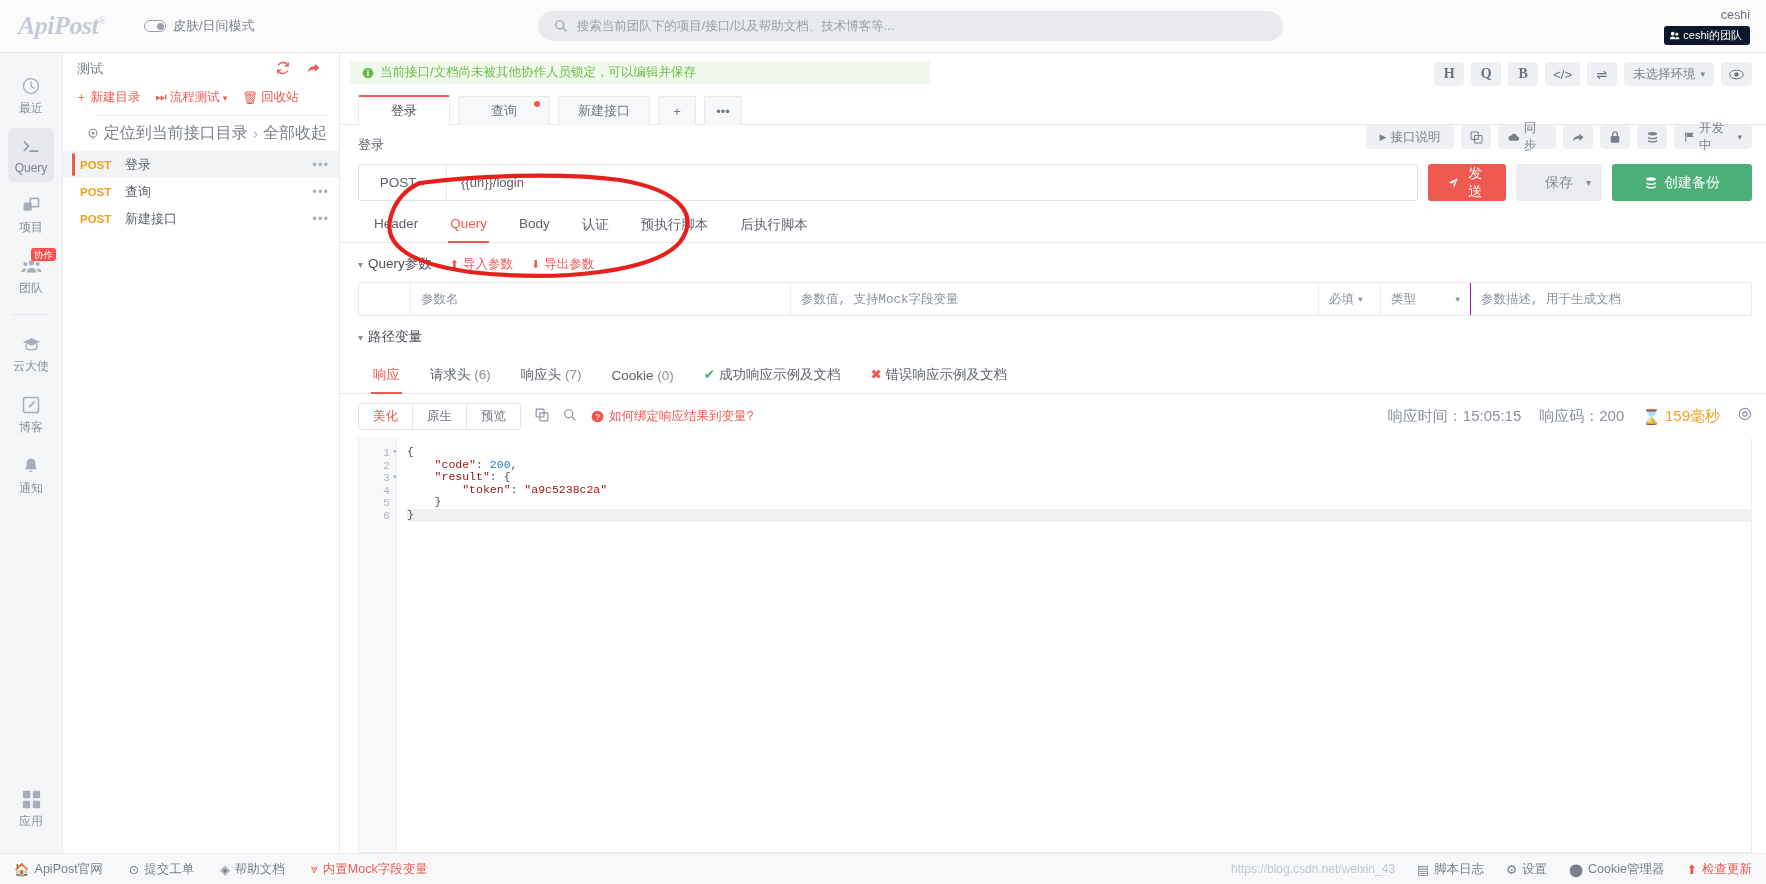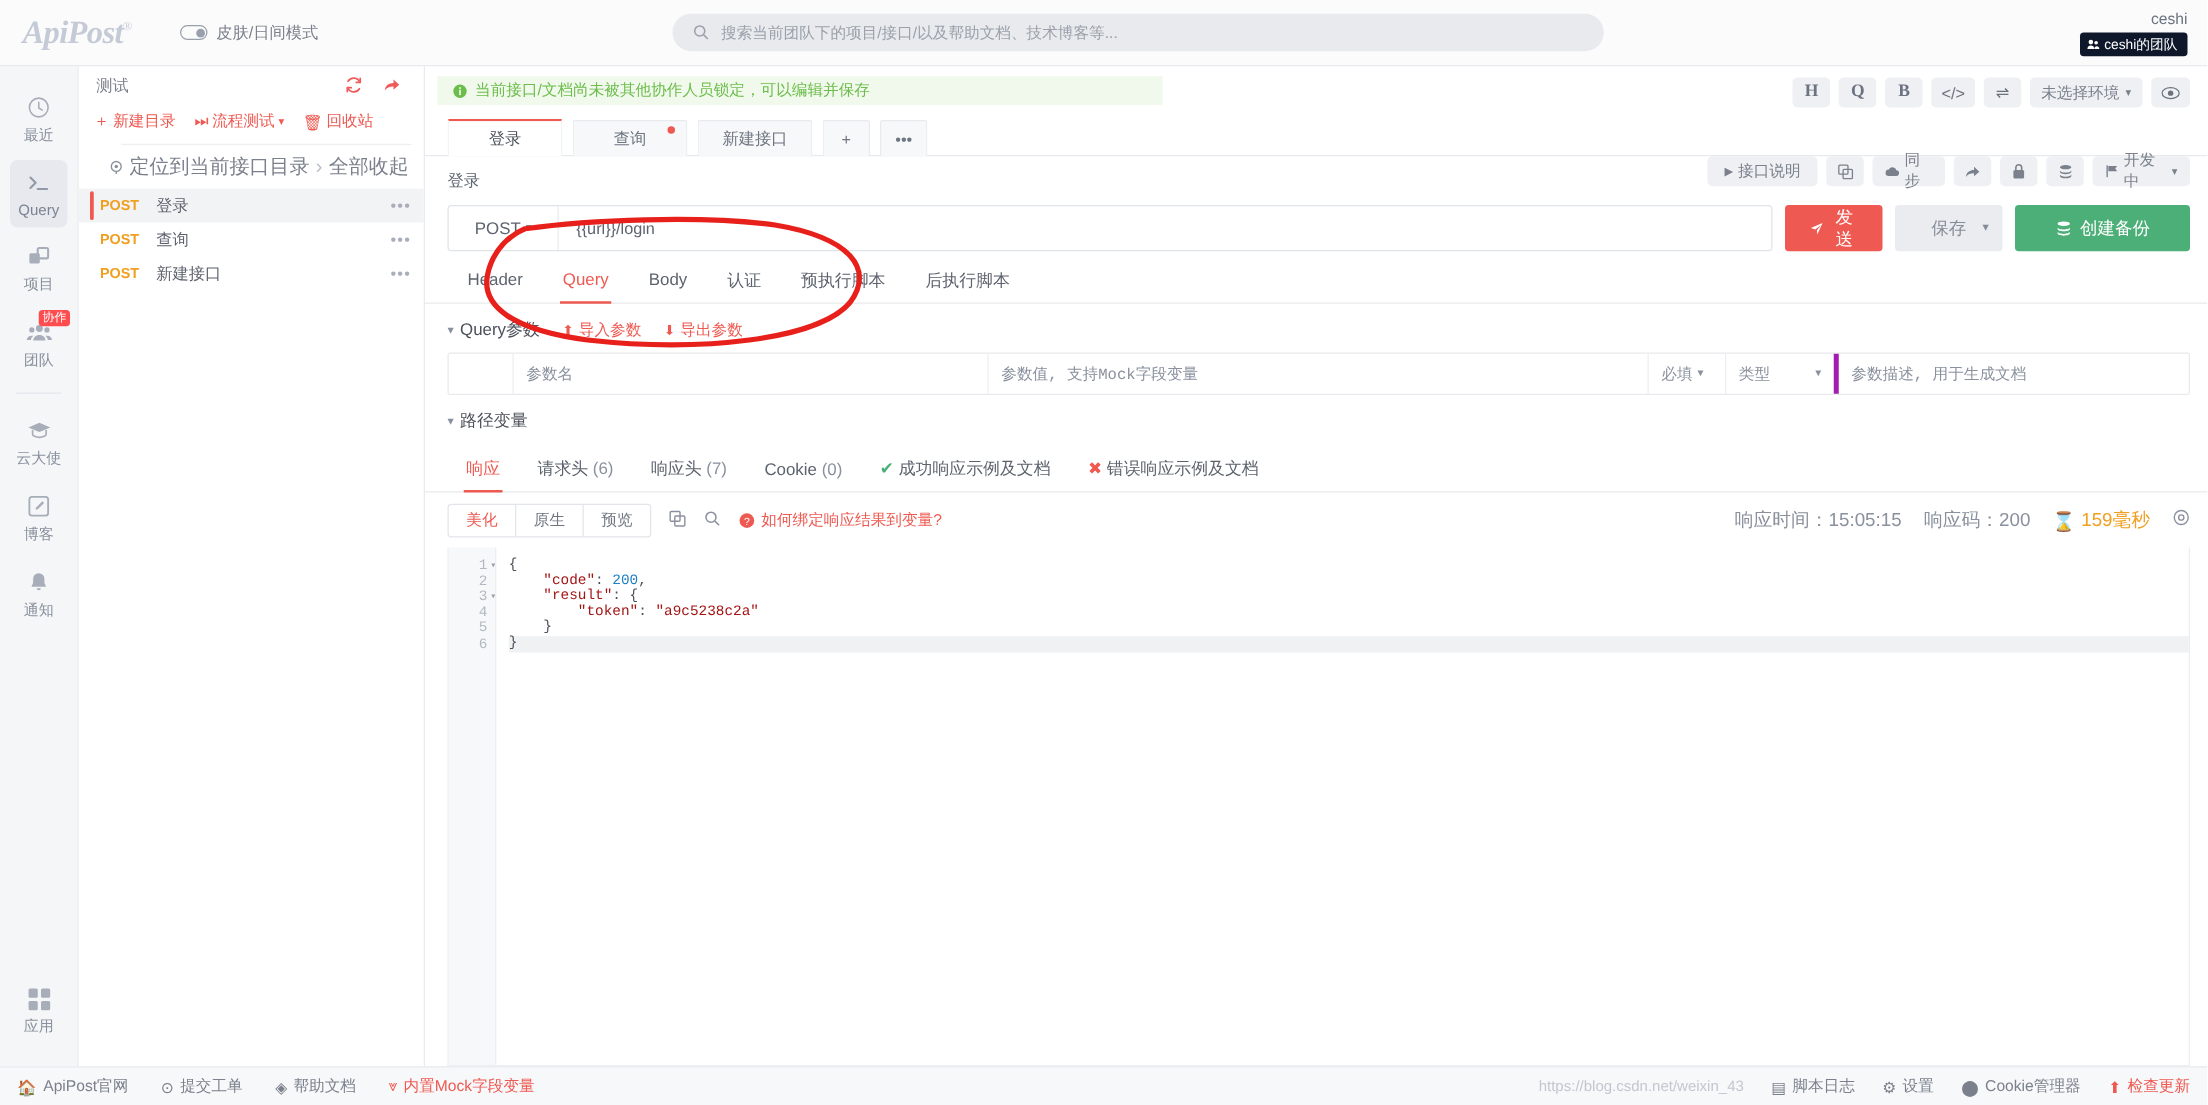--- a/index.html
+++ b/index.html
@@ -197,21 +197,21 @@
   .sect-row { display:flex; align-items:center; gap:18px; padding:12px 0 9px 18px; }
   .sect-title { font-size:13.5px; color:#4b5059; display:flex; align-items:center; gap:5px; }
   .sect-link { display:flex; align-items:center; gap:4px; color:#ee5a52; font-size:12.5px; cursor:pointer; }
   .param-table { margin:0 14px 0 18px; border:1px solid #e8eaed; border-radius:2px; }
   .param-head { display:flex; height:32px; align-items:center; font-size:12.5px; color:#8a919e; }
   .pcell { padding:0 10px; display:flex; align-items:center; height:100%;font-family:Liberation Mono, monospace; }
   .pcell.chk { width:52px; justify-content:center; border-right:1px solid #eceef1; }
   .pcell.name { width:380px; border-right:1px solid #eceef1; }
   .pcell.val { flex:1; border-right:1px solid #eceef1; }
   .pcell.req { width:62px; gap:4px; border-right:1px solid #eceef1; }
-  .pcell.type { width:90px; gap:4px; border-right:4px solid #a21caf; justify-content:space-between; }
+  .pcell.type { width:90px; gap:4px; border-right:1px solid #a21caf; justify-content:space-between; }
   .pcell.desc { width:280px; }
   .sect-row.small { padding:12px 0 7px 18px; }
 
   
   .resp-tabs { display:flex; align-items:center; gap:0; padding:6px 0 0 18px; border-bottom:1px solid #e8eaed; }
   .rtab { padding:7px 15px 9px; font-size:13.5px; color:#5d636e; cursor:pointer; position:relative; }
   .rtab.active { color:#ee5a52; }
   .rtab.active::after { content:""; position:absolute; left:13px; right:13px; bottom:-1px; height:2px; background:#ee5a52; }
   .rtab .cnt { color:#8a919e; }
   .rtab .ok { color:#4caf77; }

